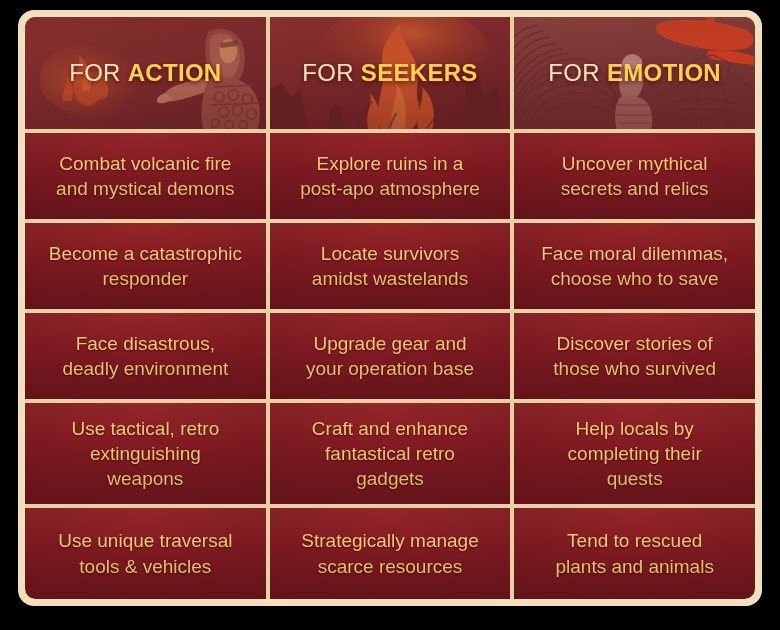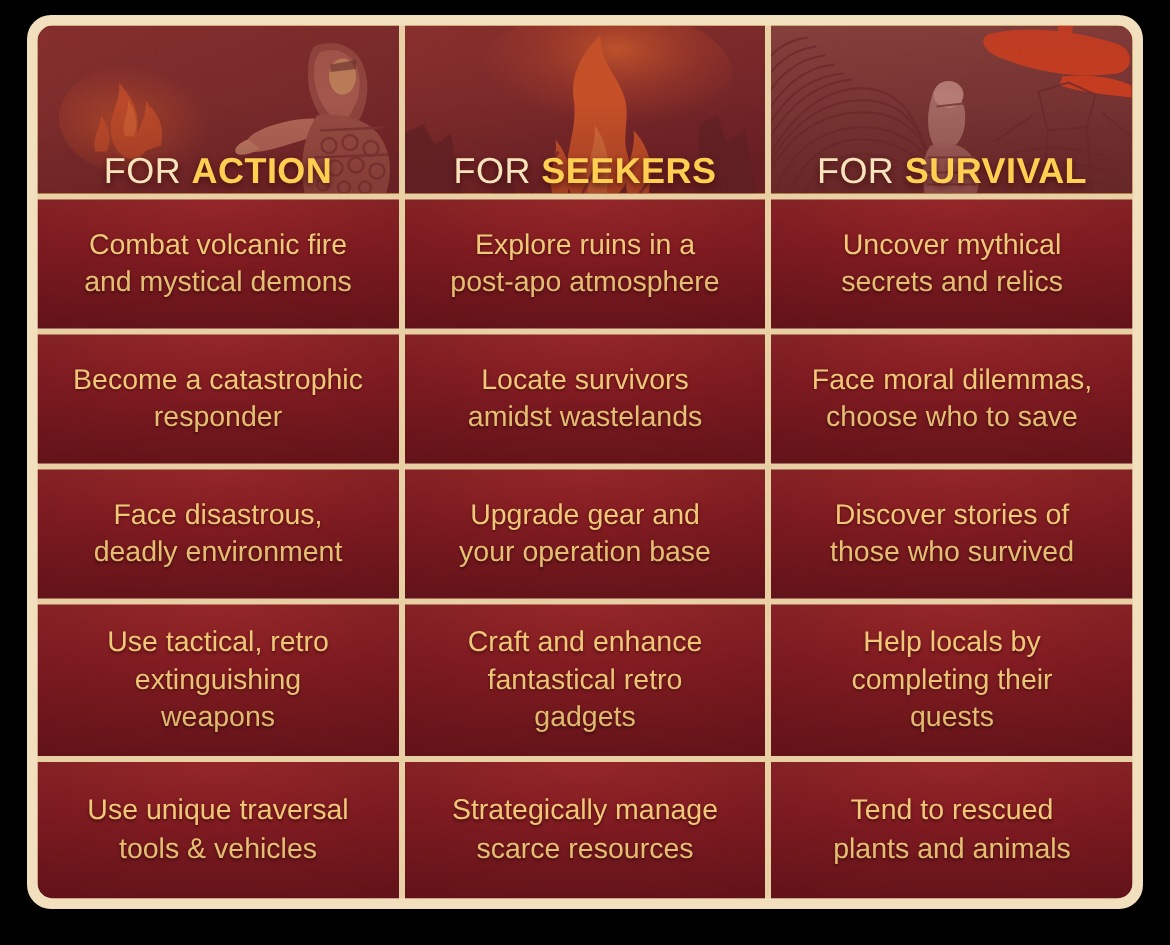--- a/index.html
+++ b/index.html
@@ -51,23 +51,23 @@
   .header-row {
     display: flex;
     gap: 4px;
     height: 112px;
     flex: 0 0 112px;
   }
   .header-cell {
     position: relative;
     flex: 1 1 0;
     overflow: hidden;
-    background: #a16207;
+    background: #000000;
     display: flex;
-    align-items: flex-end;
+    align-items: center;
     justify-content: center;
   }
   .header-cell:first-child { border-top-left-radius: 10px; }
   .header-cell:last-child  { border-top-right-radius: 10px; }
 
   .art {
     position: absolute;
     inset: 0;
     pointer-events: none;
   }
@@ -307,21 +307,21 @@
                   <path d="M106 88 L138 88"></path>
                     <path d="M104 98 L140 98"></path>
                   <path d="M106 106 L138 106"></path>
                   <path d="M112 54 L130 52"></path>
                 </g>
               </g>
             </svg>
           </div>
           <div class="hdr-veil"></div>
           <div class="header-title">
-            <span class="lead">FOR </span><span class="kw">SURVIVAL</span>
+            <span class="lead">FOR </span><span class="kw">EMOTION</span>
           </div>
         </div>
       </div>
 
       <div class="body-row row-h1">
         <div class="cell">
           <div class="sheen"></div>
           <div class="txt">Combat volcanic fire<br>and mystical demons</div>
         </div>
         <div class="cell">

